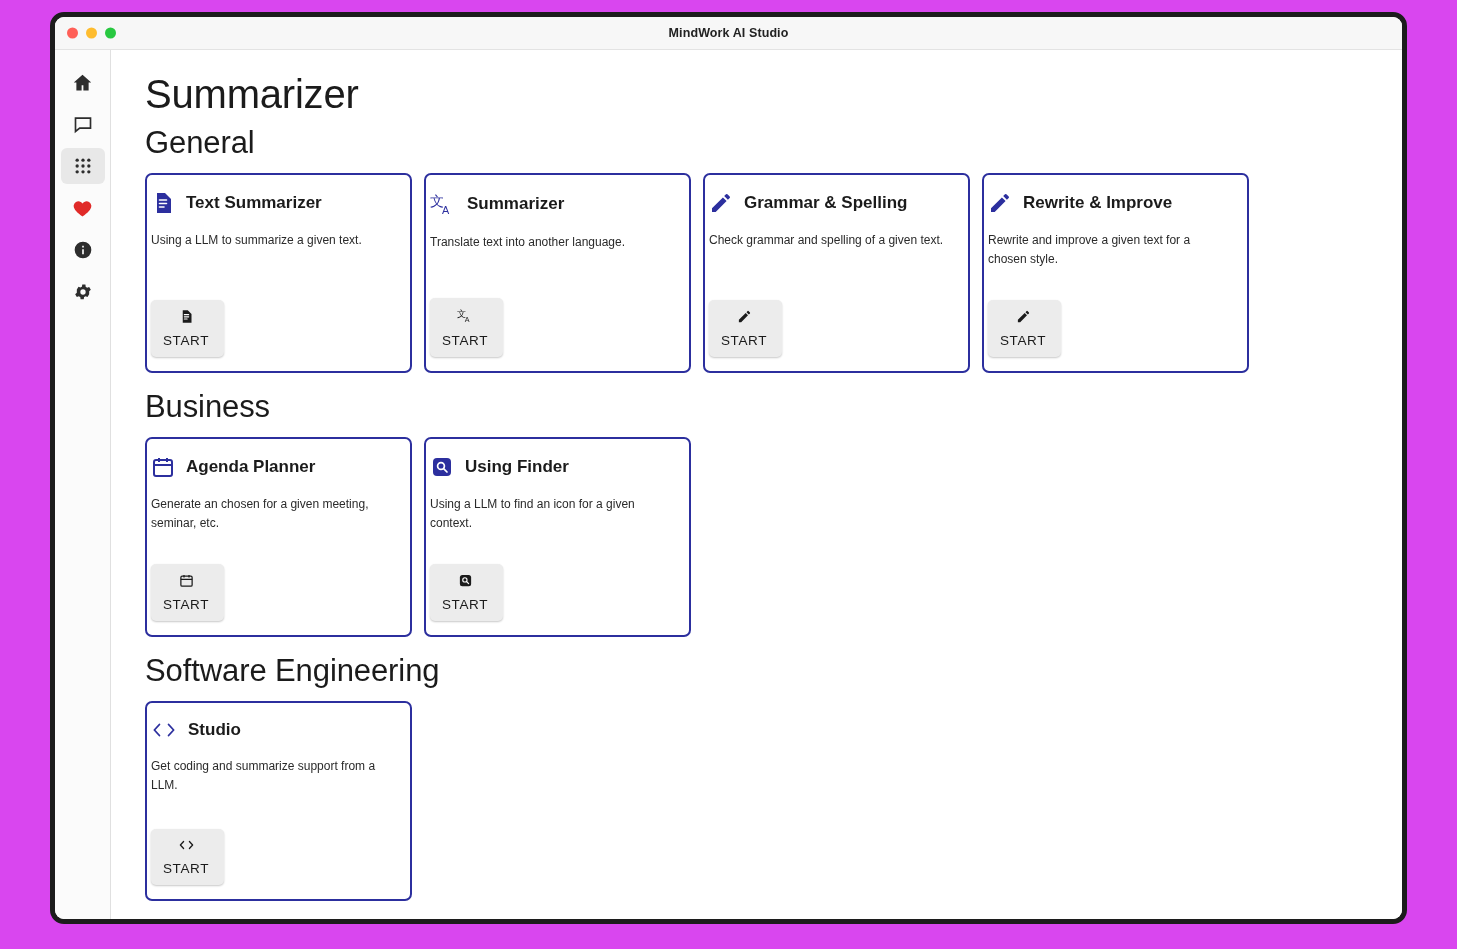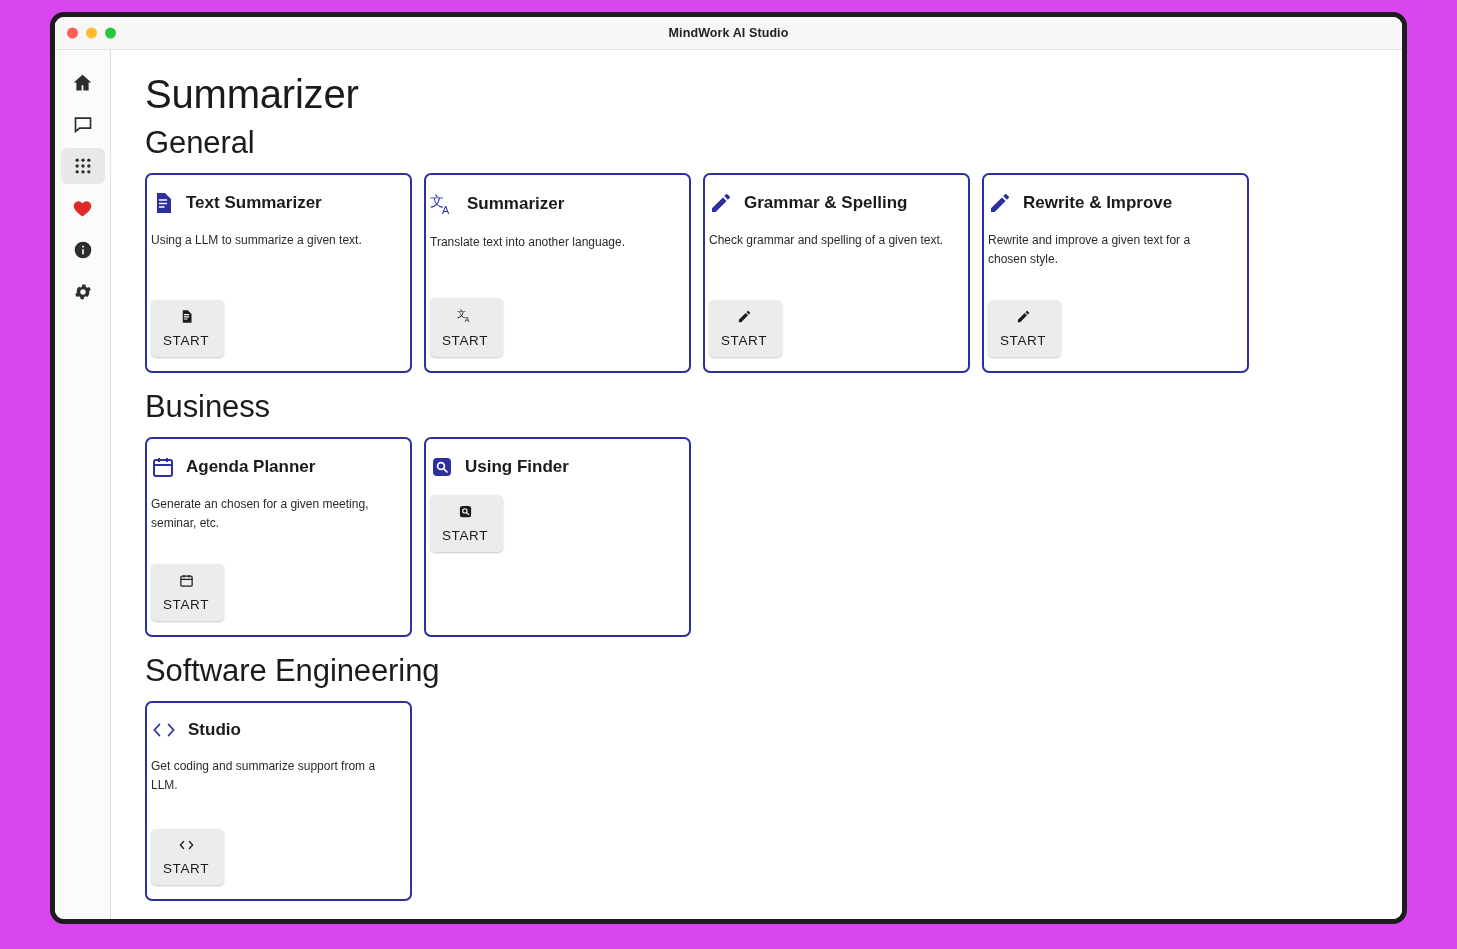--- a/index.html
+++ b/index.html
@@ -349,20 +349,21 @@
               <div class="card-head">
                 <span class="card-icon">
                   <svg width="24" height="24" viewBox="0 0 24 24" fill="#2c2f9e">
                       <rect x="3" y="3" width="18" height="18" rx="4"></rect>
                       <circle cx="11" cy="11" r="3.4" fill="none" stroke="#ffffff" stroke-width="1.7"></circle>
                       <path d="M13.6 13.6 17 17" stroke="#ffffff" stroke-width="1.7" stroke-linecap="round"></path>
                     </svg>
                 </span>
                 <span class="card-name">Using Finder</span>
               </div>
+              <div class="card-desc">Using a LLM to find an icon for a given context.</div>
               <button class="start-btn">
                 <span class="btn-icon">
                   <svg width="15" height="15" viewBox="0 0 24 24" fill="#1b1b1b">
                       <rect x="3" y="3" width="18" height="18" rx="4"></rect>
                       <circle cx="11" cy="11" r="3.4" fill="none" stroke="#ffffff" stroke-width="1.8"></circle>
                       <path d="M13.6 13.6 17 17" stroke="#ffffff" stroke-width="1.8" stroke-linecap="round"></path>
                     </svg>
                 </span>
                 <span>START</span>
               </button>

